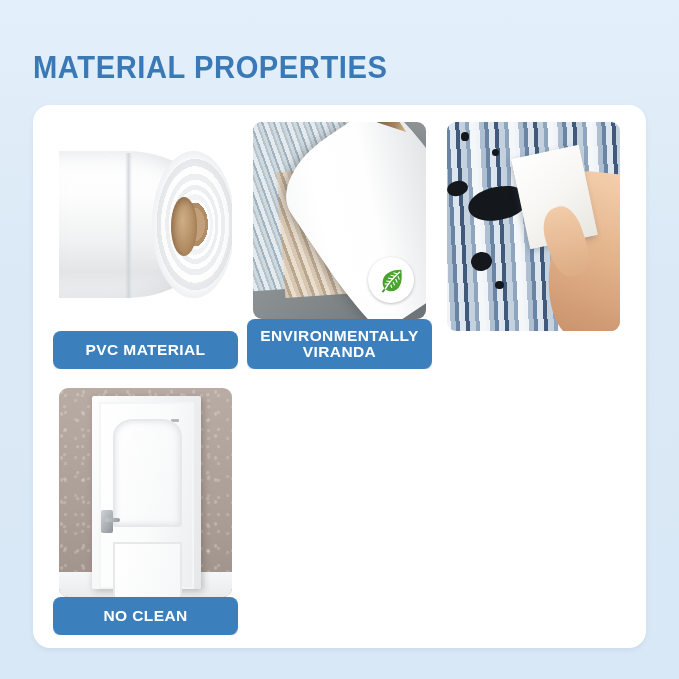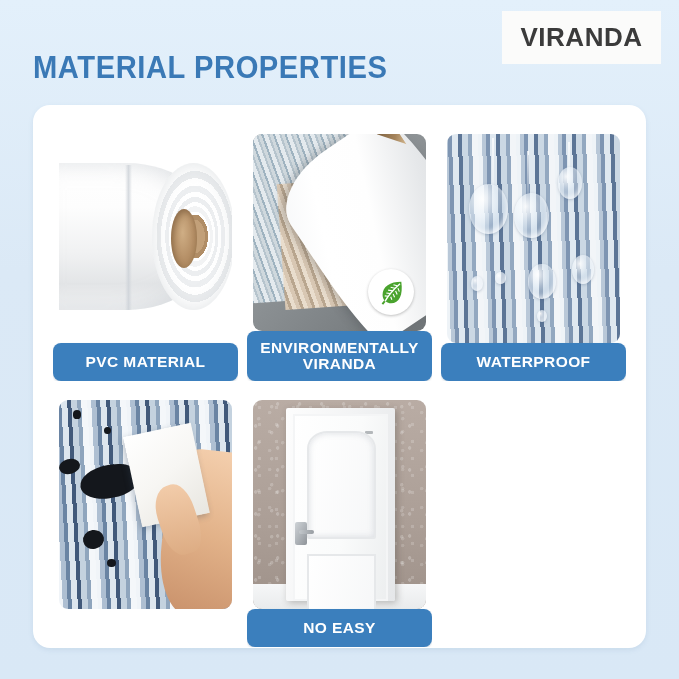--- a/index.html
+++ b/index.html
@@ -60,21 +60,21 @@
     width: 613px;
     height: 543px;
     background: #ffffff;
     border-radius: 17px;
     box-shadow: 0 2px 5px rgba(90,130,170,0.13);
   }
 
   #grid {
     position: absolute;
     left: 20px;
-    top: 25px;
+    top: 13px;
     width: 573px;
     height: 517px;
     display: grid;
     grid-template-columns: repeat(3, 1fr);
     grid-template-rows: repeat(2, 1fr);
     column-gap: 9px;
     row-gap: 15px;
   }
 
   .card {
@@ -481,23 +481,20 @@
     height: 1.6%;
     background: #b4b8bb;
     border-radius: 1px;
   }
 </style>
 </head>
 <body>
 
 <div id="page">
 
-  <div id="brand-box">
-    <span id="brand-text">VIRANDA</span>
-  </div>
 
   <div id="page-title">MATERIAL PROPERTIES</div>
 
   <div id="panel">
     <div id="grid">
 
       <div class="card">
         <div class="thumb">
           <div class="img-roll">
             <div class="roll-body"></div>
@@ -535,38 +532,20 @@
                   <path d="M15.7 21.1 16.9 24.3"></path>
                 </g>
               </svg>
             </div>
           </div>
         </div>
         <div class="label">ENVIRONMENTALLY VIRANDA</div>
       </div>
 
 
-      <div class="card">
-        <div class="thumb">
-          <div class="img-water">
-            <div class="streak" style="left:26%;top:2%;height:26%;"></div>
-            <div class="streak" style="left:46%;top:8%;height:20%;"></div>
-            <div class="streak" style="left:70%;top:4%;height:18%;"></div>
-            <div class="drop" style="left:13%;top:24%;width:22%;height:24%;"></div>
-            <div class="drop" style="left:39%;top:28%;width:20%;height:22%;"></div>
-            <div class="drop" style="left:64%;top:16%;width:14%;height:15%;"></div>
-            <div class="drop" style="left:47%;top:62%;width:16%;height:17%;"></div>
-            <div class="drop" style="left:72%;top:58%;width:13%;height:14%;"></div>
-            <div class="drop" style="left:14%;top:68%;width:7%;height:7%;"></div>
-            <div class="drop" style="left:28%;top:66%;width:6%;height:6%;"></div>
-            <div class="drop" style="left:52%;top:84%;width:6%;height:6%;"></div>
-          </div>
-        </div>
-        <div class="label">WATERPROOF</div>
-      </div>
 
       <div class="card">
         <div class="thumb">
           <div class="img-clean">
             <div class="stain" style="left:8%;top:5%;width:5%;height:4%;"></div>
             <div class="stain" style="left:26%;top:13%;width:4%;height:3.5%;"></div>
             <div class="stain" style="left:40%;top:20%;width:6%;height:5%;"></div>
             <div class="stain" style="left:12%;top:31%;width:34%;height:16%;border-radius:52% 42% 48% 46%;transform:rotate(-9deg);"></div>
             <div class="stain" style="left:0%;top:28%;width:12%;height:7%;transform:rotate(-14deg);"></div>
             <div class="stain" style="left:14%;top:62%;width:12%;height:9%;transform:rotate(-10deg);"></div>
@@ -587,18 +566,18 @@
               <div class="door-slab">
                 <div class="door-top-mark"></div>
                 <div class="door-panel-top"></div>
                 <div class="door-panel-bottom"></div>
                 <div class="door-handle"></div>
                 <div class="door-handle-bar"></div>
               </div>
             </div>
           </div>
         </div>
-        <div class="label">NO EASY</div>
+        <div class="label">NO CLEAN</div>
       </div>
 
     </div>
   </div>
 </div>
 
 </body></html>

